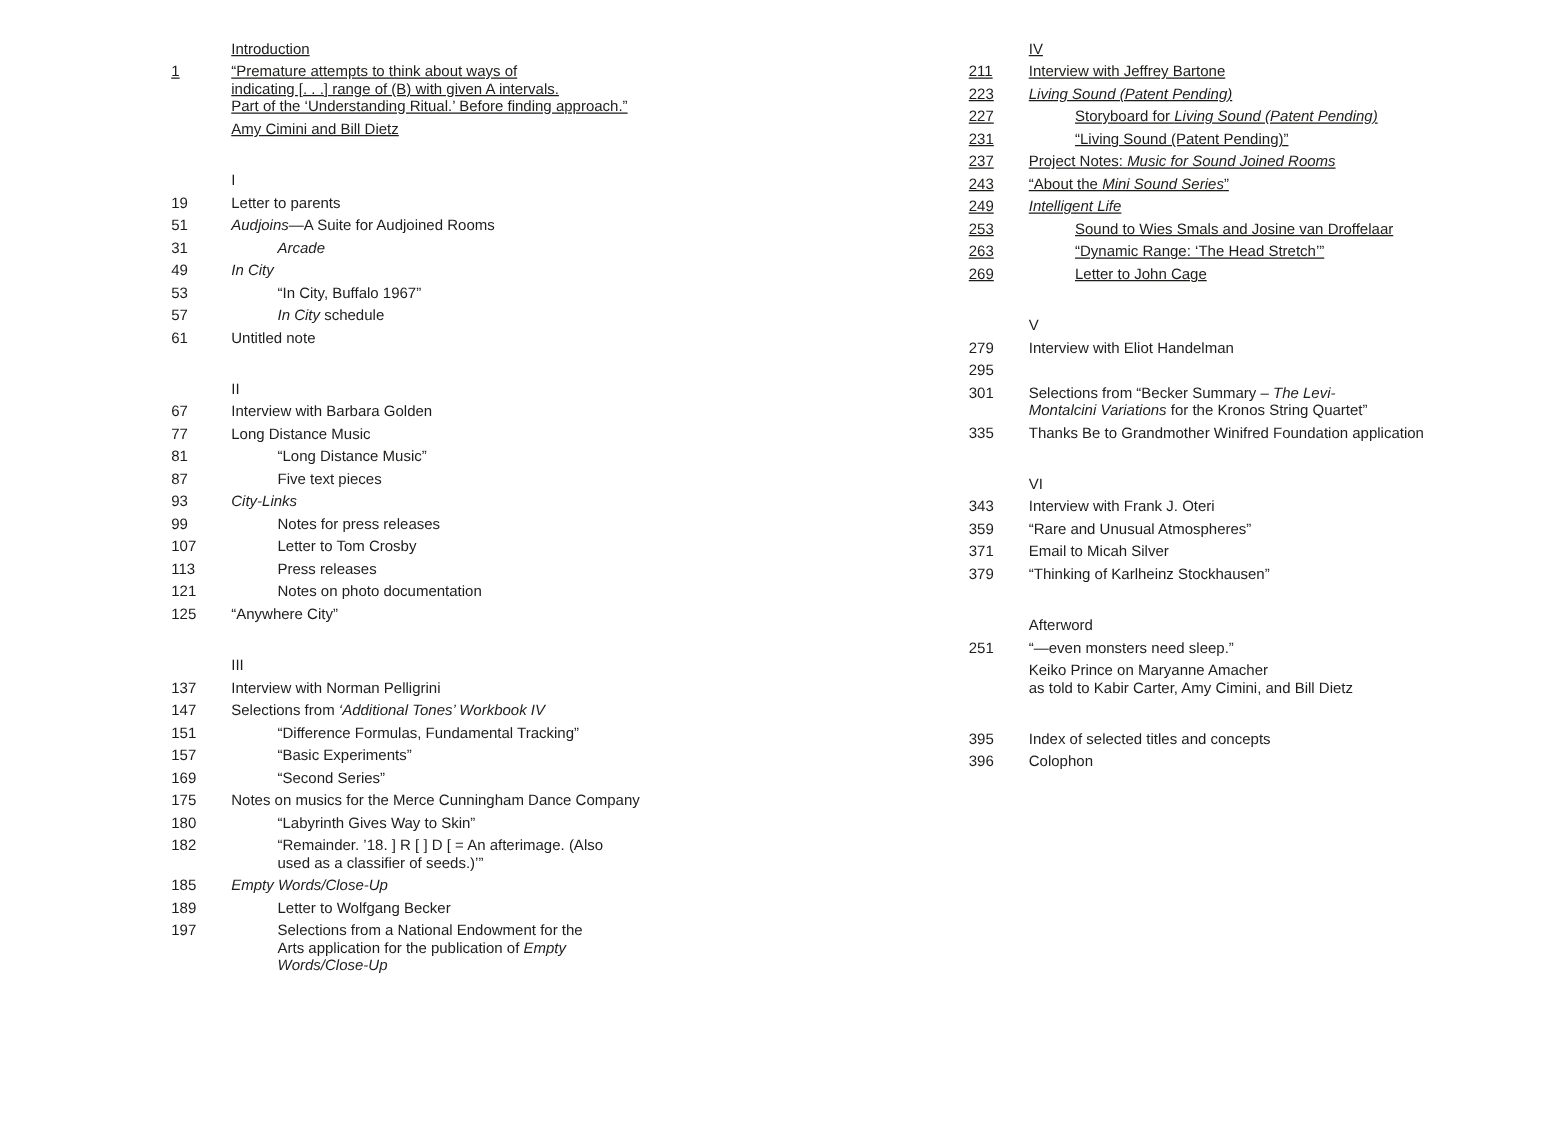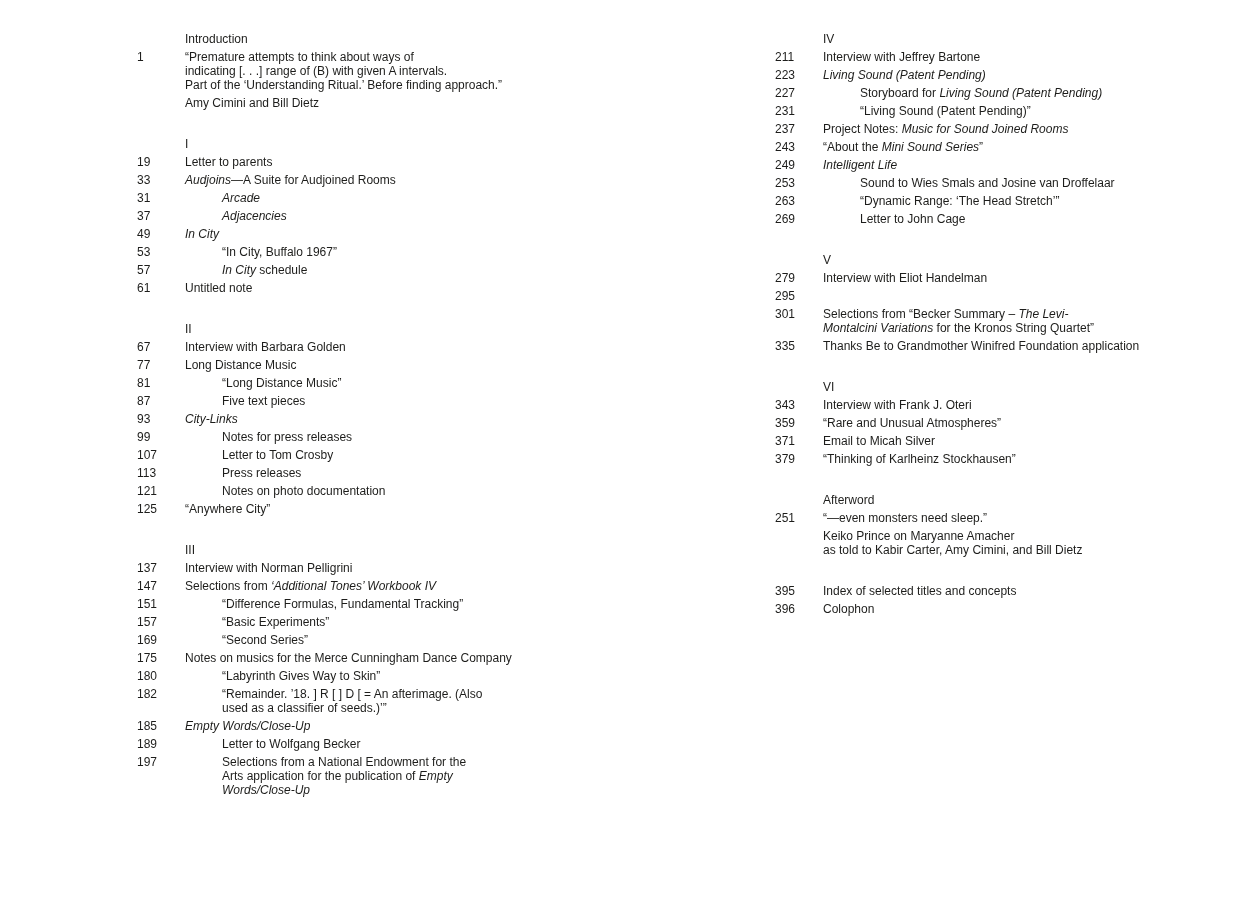--- a/index.html
+++ b/index.html
@@ -11,21 +11,21 @@
     overflow: hidden;
     font-family: "Liberation Sans", sans-serif;
     font-size: 12px;
     color: #1d1d1b;
     -webkit-font-smoothing: antialiased;
   }
   .toc-column { position: absolute; top: 32px; }
   .toc-column.left  { left: 137px; width: 545px; }
   .toc-column.right { left: 775px; width: 445px; }
   .section { margin-top: 27px; }
-  .section.first { margin-top: 0; }
+  .section.first { margin-top: 0; text-decoration: underline; }
   .entry { display: flex; line-height: 14px; margin-bottom: 4px; }
   .num { width: 48px; flex: 0 0 48px; }
   .text { flex: 1; }
   .text.indent { padding-left: 37px; }
   .it { font-style: italic; }
   .heading-row .text { font-style: normal; }
 </style>
 </head>
 <body>
 
@@ -55,35 +55,29 @@
         <div class="num"></div>
         <div class="text">I</div>
       </div>
       <div class="entry">
         <div class="num">19</div>
         <div class="text">
           <div class="line"><span>Letter to parents</span></div>
         </div>
       </div>
       <div class="entry">
-        <div class="num">33</div>
+        <div class="num">51</div>
         <div class="text">
           <div class="line"><span class="it">Audjoins</span><span>—A Suite for Audjoined Rooms</span></div>
         </div>
       </div>
       <div class="entry">
         <div class="num">31</div>
         <div class="text indent">
           <div class="line"><span class="it">Arcade</span></div>
-        </div>
-      </div>
-      <div class="entry">
-        <div class="num">37</div>
-        <div class="text indent">
-          <div class="line"><span class="it">Adjacencies</span></div>
         </div>
       </div>
       <div class="entry">
         <div class="num">49</div>
         <div class="text">
           <div class="line"><span class="it">In City</span></div>
         </div>
       </div>
       <div class="entry">
         <div class="num">53</div>

